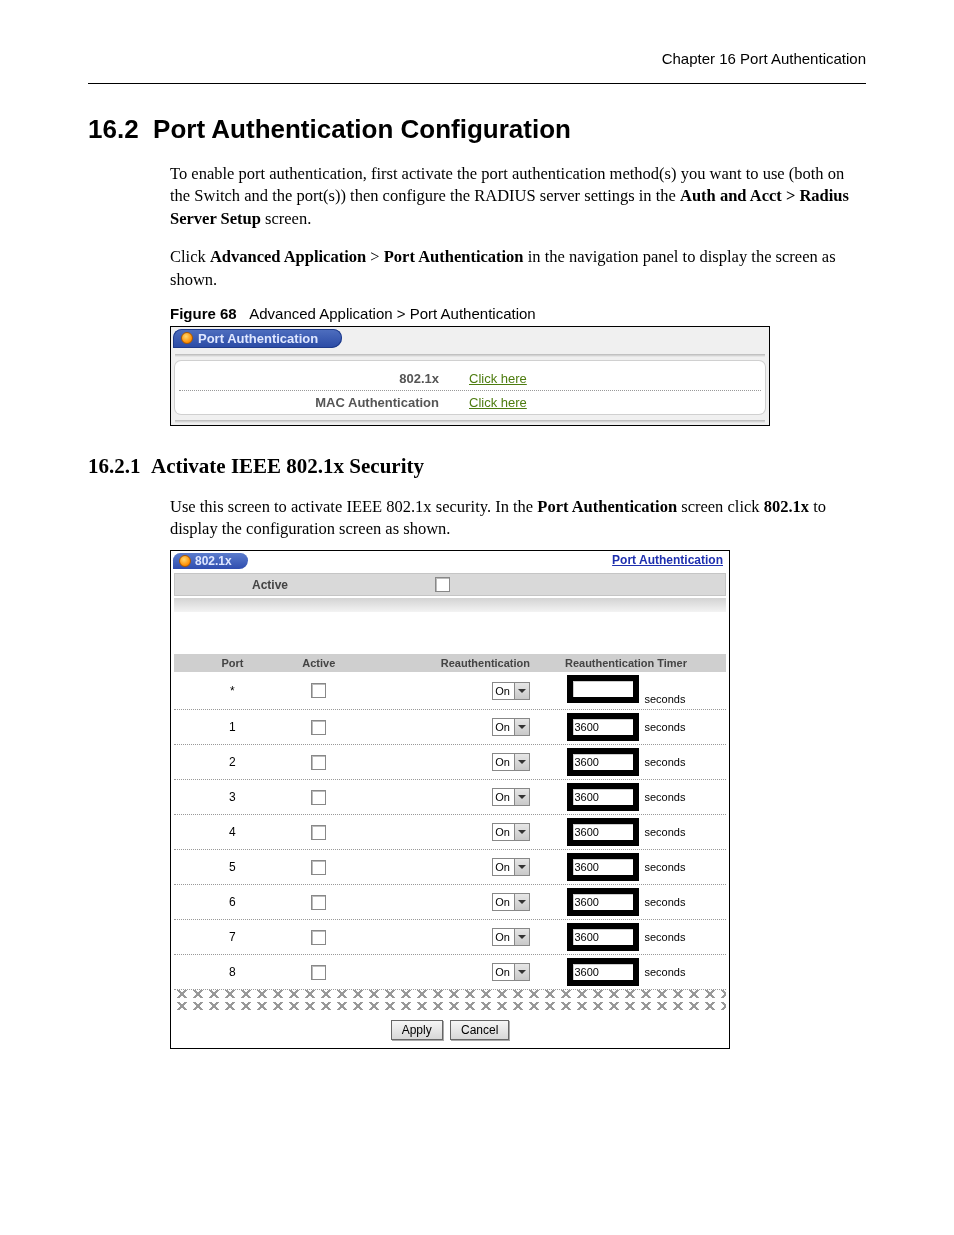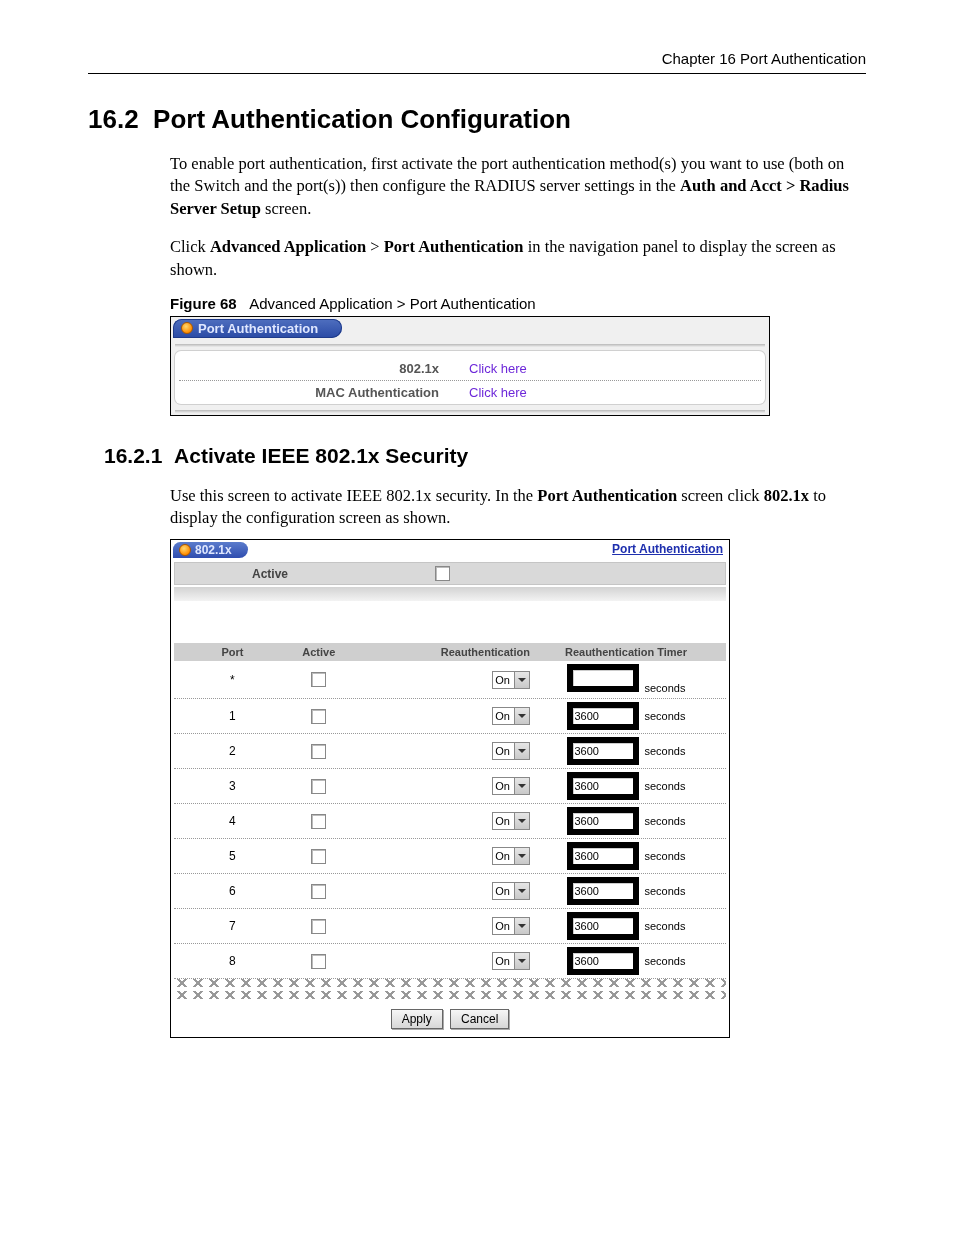--- a/index.html
+++ b/index.html
@@ -13,35 +13,35 @@
   .page {
     padding: 50px 88px 30px 88px;
     box-sizing: border-box;
     min-height: 1235px;
     position: relative;
   }
   .header-right {
     text-align: right;
     font-size: 15px;
     border-bottom: 1.5px solid #000;
-    padding-bottom: 6px;
+    padding-bottom: 16px;
     margin-bottom: 30px;
     font-family: Arial, sans-serif;
   }
   h1.section-heading {
     font-family: Arial, sans-serif;
     font-weight: bold;
     font-size: 26px;
     margin: 0 0 18px 0;
   }
   h2.subsection-heading {
-    font-family: Liberation Sans, sans-serif;
+    font-family: Liberation Serif, serif;
     font-weight: bold;
     font-size: 21px;
-    margin: 28px 0 14px 16px;
+    margin: 28px 0 14px 0;
   }
   .body-text {
     margin-left: 82px;
     font-size: 16.5px;
     line-height: 1.35;
     margin-bottom: 10px;
   }
   .body-text b { font-weight: bold; }
   .figure-heading {
     font-family: Arial, sans-serif;
@@ -96,21 +96,22 @@
   }
   .fig68-row:last-child { border-bottom: none; padding-bottom: 4px;}
   .fig68-left {
     width: 260px;
     text-align: right;
     color: #555;
     font-weight: bold;
     padding-right: 30px;
   }
   .fig68-link {
-    color: #6d28d9;
+    color: #4d7c0f;
+    text-decoration: underline;
   }
   .rule3d {
     height: 3px;
     background: linear-gradient(#b8b8b8, #eee);
     margin: 6px 4px 2px 4px;
   }
 
   
   .fig69 {
     margin-left: 82px;

